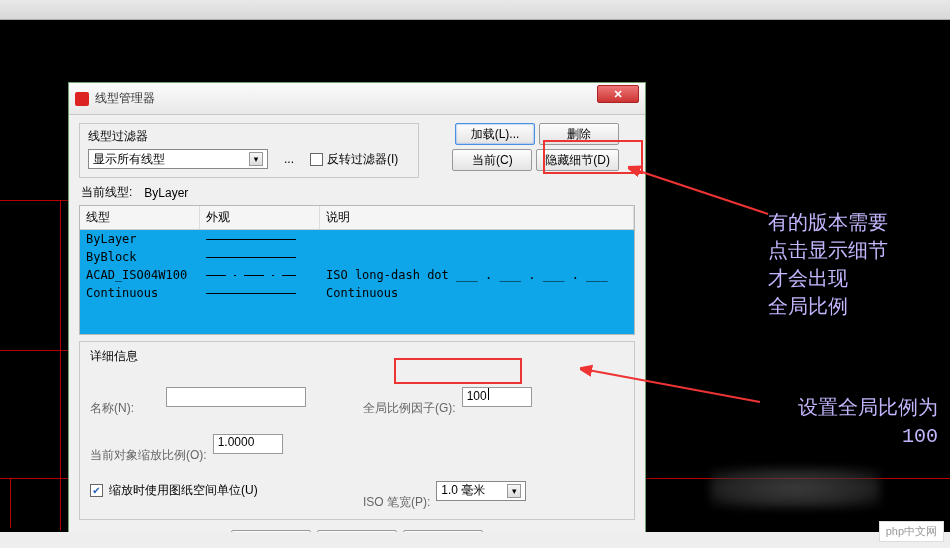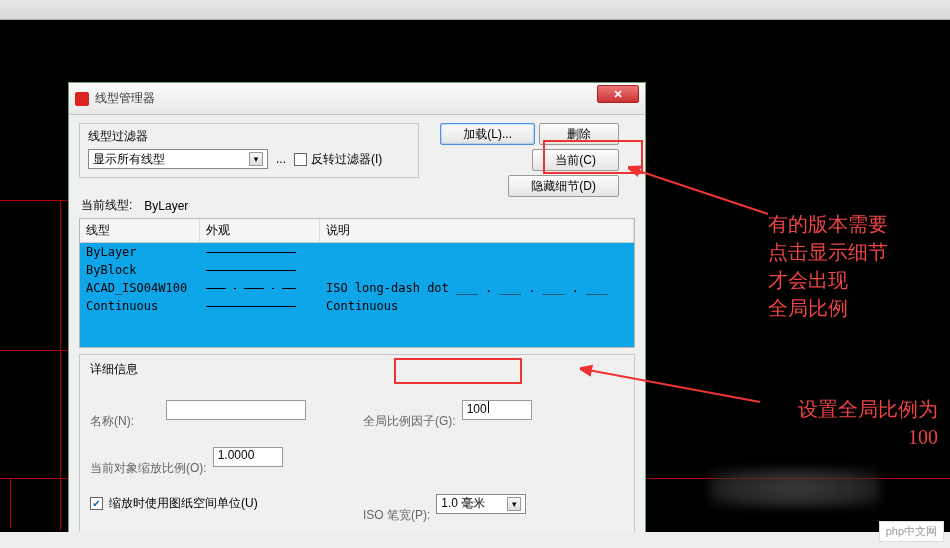--- a/index.html
+++ b/index.html
@@ -75,21 +75,21 @@
     
     .filter-group {
       border: 1px solid #c8c8c8;
       padding: 4px 8px 8px 8px;
       margin-bottom: 6px;
       width: 340px;
       display: inline-block;
       vertical-align: top;
     }
     .filter-group .legend { font-size: 12px; margin-bottom: 4px; }
-    .filter-row { display: flex; align-items: center; gap: 8px; }
+    .filter-row { display: flex; align-items: center; gap: 16px; }
     .combobox {
       display: flex; align-items: center;
       background: #fff;
       border: 1px solid #888;
       width: 180px; height: 20px;
       padding: 0 4px;
       justify-content: space-between;
     }
     .combobox .arrow {
       width: 14px; height: 14px;
@@ -112,21 +112,21 @@
     }
     .btn {
       height: 22px;
       min-width: 80px;
       background: linear-gradient(#fdfdfd,#e4e4e4);
       border: 1px solid #999;
       border-radius: 2px;
       display: inline-flex;
       align-items: center;
       justify-content: center;
-      padding: 0 22px;
+      padding: 0 8px;
       font-size: 12px;
     }
     .btn.highlight {
       border: 1px solid #4a90e2;
       box-shadow: 0 0 2px #4a90e2 inset;
     }
     .highlight-box {
       border: 2px solid #e33;
       position: absolute;
       pointer-events: none;
@@ -196,24 +196,24 @@
     
     .bottom-buttons {
       display: flex;
       justify-content: center;
       gap: 6px;
       margin-top: 10px;
     }
     
     .annotation {
       position: absolute;
-      color: #ef4444;
+      color: #c4b5fd;
       font-size: 20px;
       line-height: 28px;
-      font-family: Liberation Serif, serif;
+      font-family: Liberation Mono, monospace;
     }
     .arrow-svg { position: absolute; pointer-events: none; }
     
     .watermark {
       position: absolute;
       right: 6px;
       bottom: 6px;
       background: #fff;
       color: #999;
       font-size: 11px;

